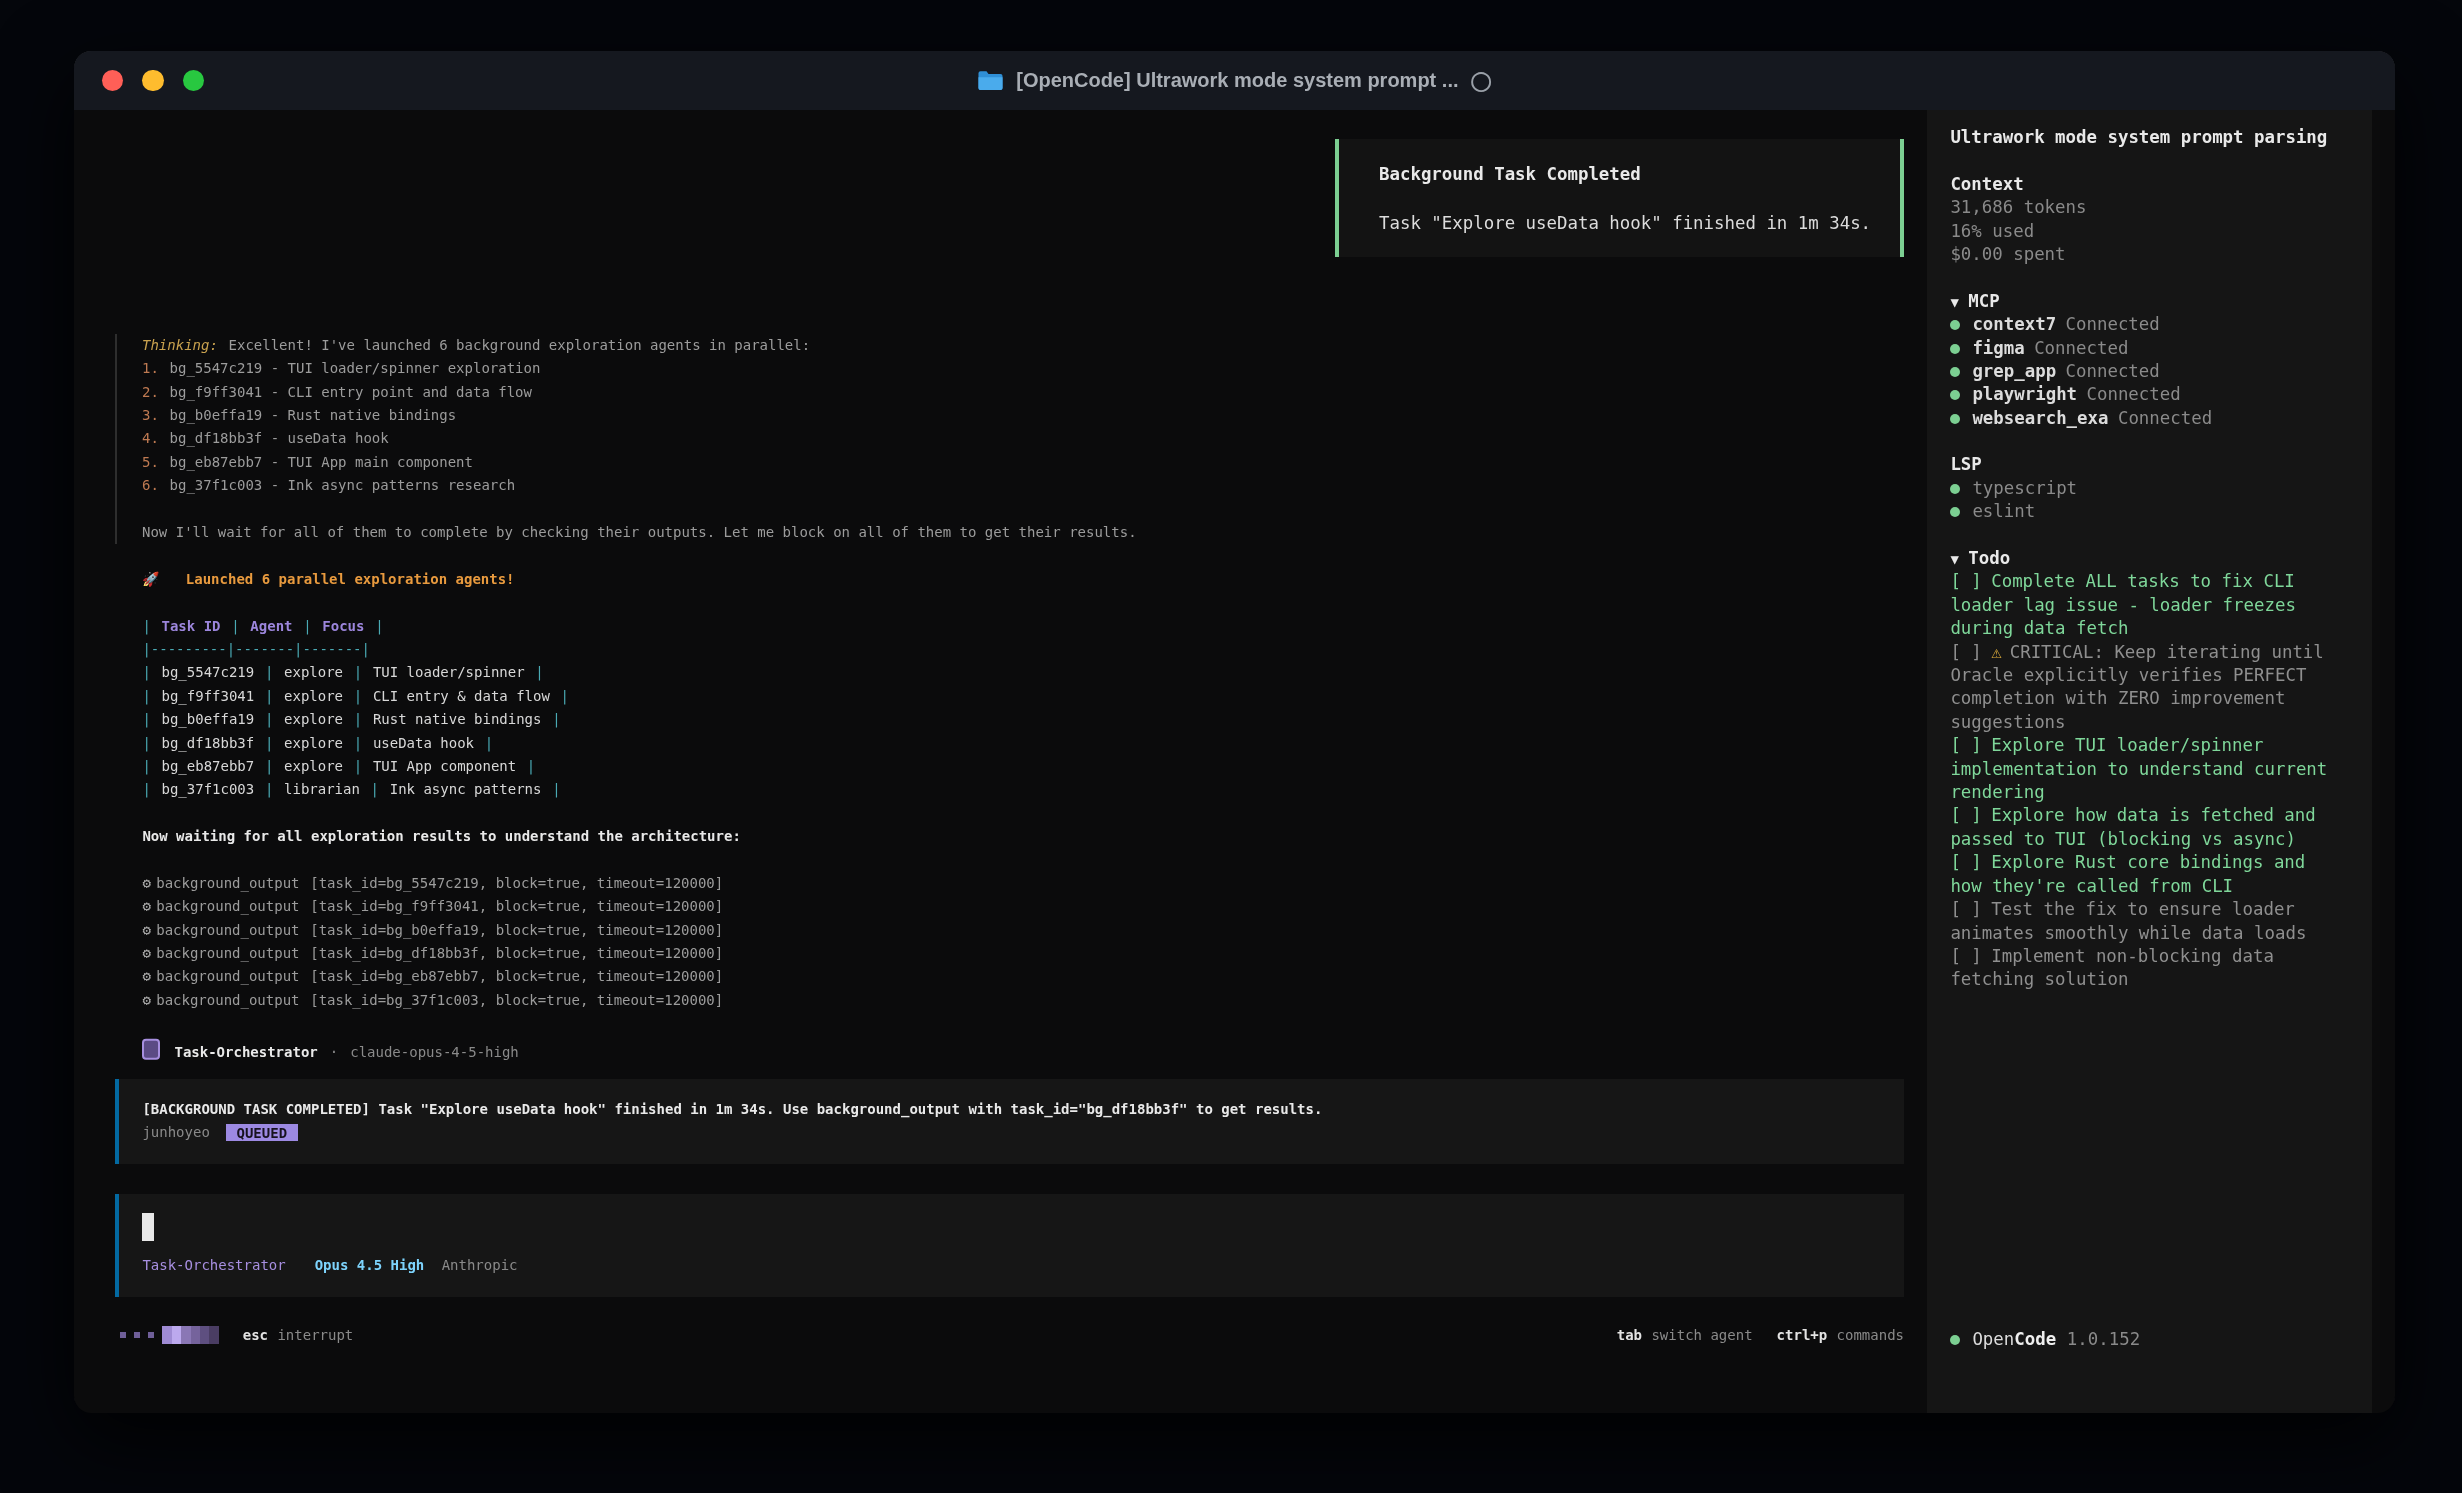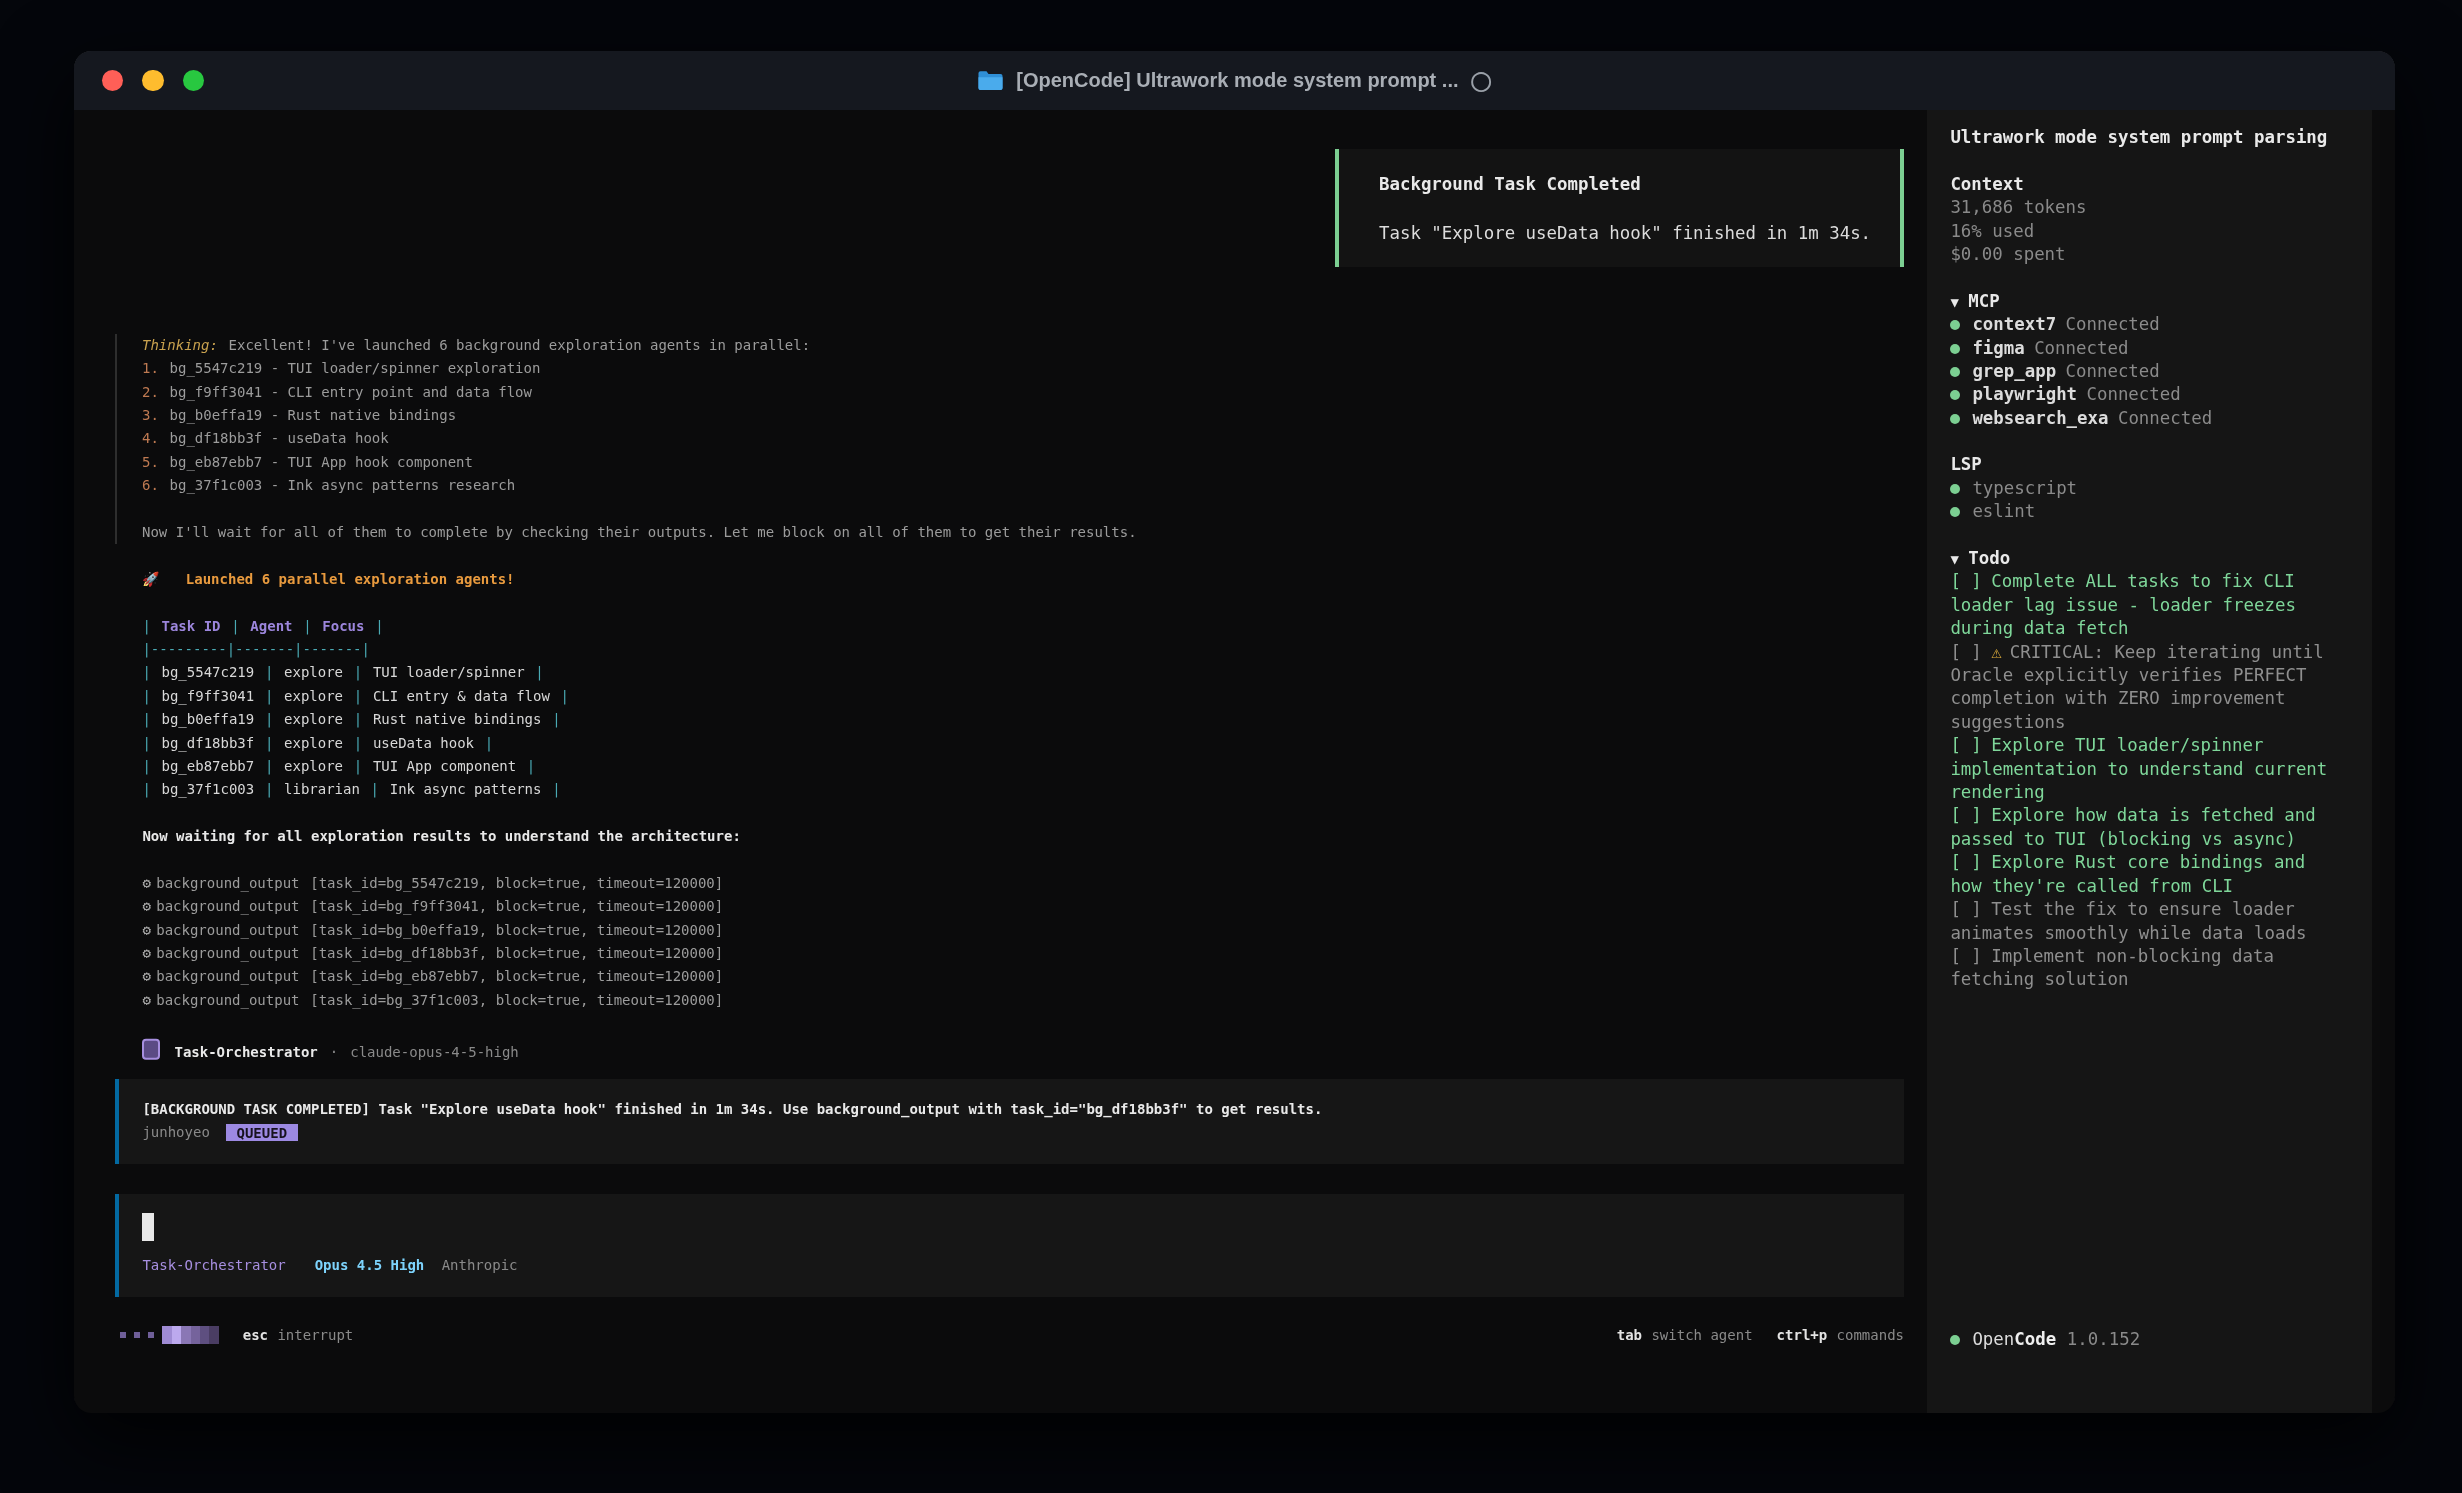--- a/index.html
+++ b/index.html
@@ -55,21 +55,21 @@
   .sb-dots { display:flex; gap:8px; margin-right:8px; }
   .sb-dot { width:6px; height:6px; background:#6f5f99; }
   .sb-blocks { display:flex; }
   .sb-blk { width:9.4px; height:18px; }
   .key { color:#e3e3e3; font-weight:bold; }
   .keylabel { color:#8a8a8a; margin-left:9.4px; }
   .sb-esc { margin-left:24px; }
   .sb-group { margin-left:24px; }
 
   
-  .notification { position:absolute; left:1261px; top:98px; width:569px; height:118px;
+  .notification { position:absolute; left:1261px; top:88px; width:569px; height:118px;
     background:#131313; border-left:4px solid #7ccf92; border-right:4px solid #7ccf92;
     padding:24px 0 0 40px; font-size:17.4px; line-height:23.4px; }
   .notif-title { color:#e9e9e9; font-weight:bold; }
   .notif-body { color:#dcdcdc; margin-top:25.4px; }
 
   
   .sidebar { position:absolute; left:1853px; top:59px; width:445px; height:1303px;
     background:#151515; padding:16px 25.4px 0 23.4px; font-size:17.4px; line-height:23.4px; color:#8a8a8a; }
   .sb-title { color:#e9e9e9; font-weight:bold; height:23.4px; }
   .sb-heading { color:#e9e9e9; font-weight:bold; height:23.4px; }
@@ -127,21 +127,21 @@
       </div>
     <div class="sp35"></div>
 
     <div class="think">
       <div class="t-line"><span class="gold">Thinking:</span><span style="margin-left:10.7px">Excellent! I've launched 6 background exploration agents in parallel:</span></div>
       <div>
           <div class="t-line"><span class="num">1.</span><span>bg_5547c219 - TUI loader/spinner exploration</span></div>
           <div class="t-line"><span class="num">2.</span><span>bg_f9ff3041 - CLI entry point and data flow</span></div>
           <div class="t-line"><span class="num">3.</span><span>bg_b0effa19 - Rust native bindings</span></div>
           <div class="t-line"><span class="num">4.</span><span>bg_df18bb3f - useData hook</span></div>
-          <div class="t-line"><span class="num">5.</span><span>bg_eb87ebb7 - TUI App hook component</span></div>
+          <div class="t-line"><span class="num">5.</span><span>bg_eb87ebb7 - TUI App main component</span></div>
           <div class="t-line"><span class="num">6.</span><span>bg_37f1c003 - Ink async patterns research</span></div>
         </div>
       <div class="sp35"></div>
       <div class="t-line">Now I'll wait for all of them to complete by checking their outputs. Let me block on all of them to get their results.</div>
     </div>
     <div class="sp35"></div>
 
     <div class="t-line"><span>🚀</span><span class="announce">Launched 6 parallel exploration agents!</span></div>
     <div class="sp35"></div>
 

